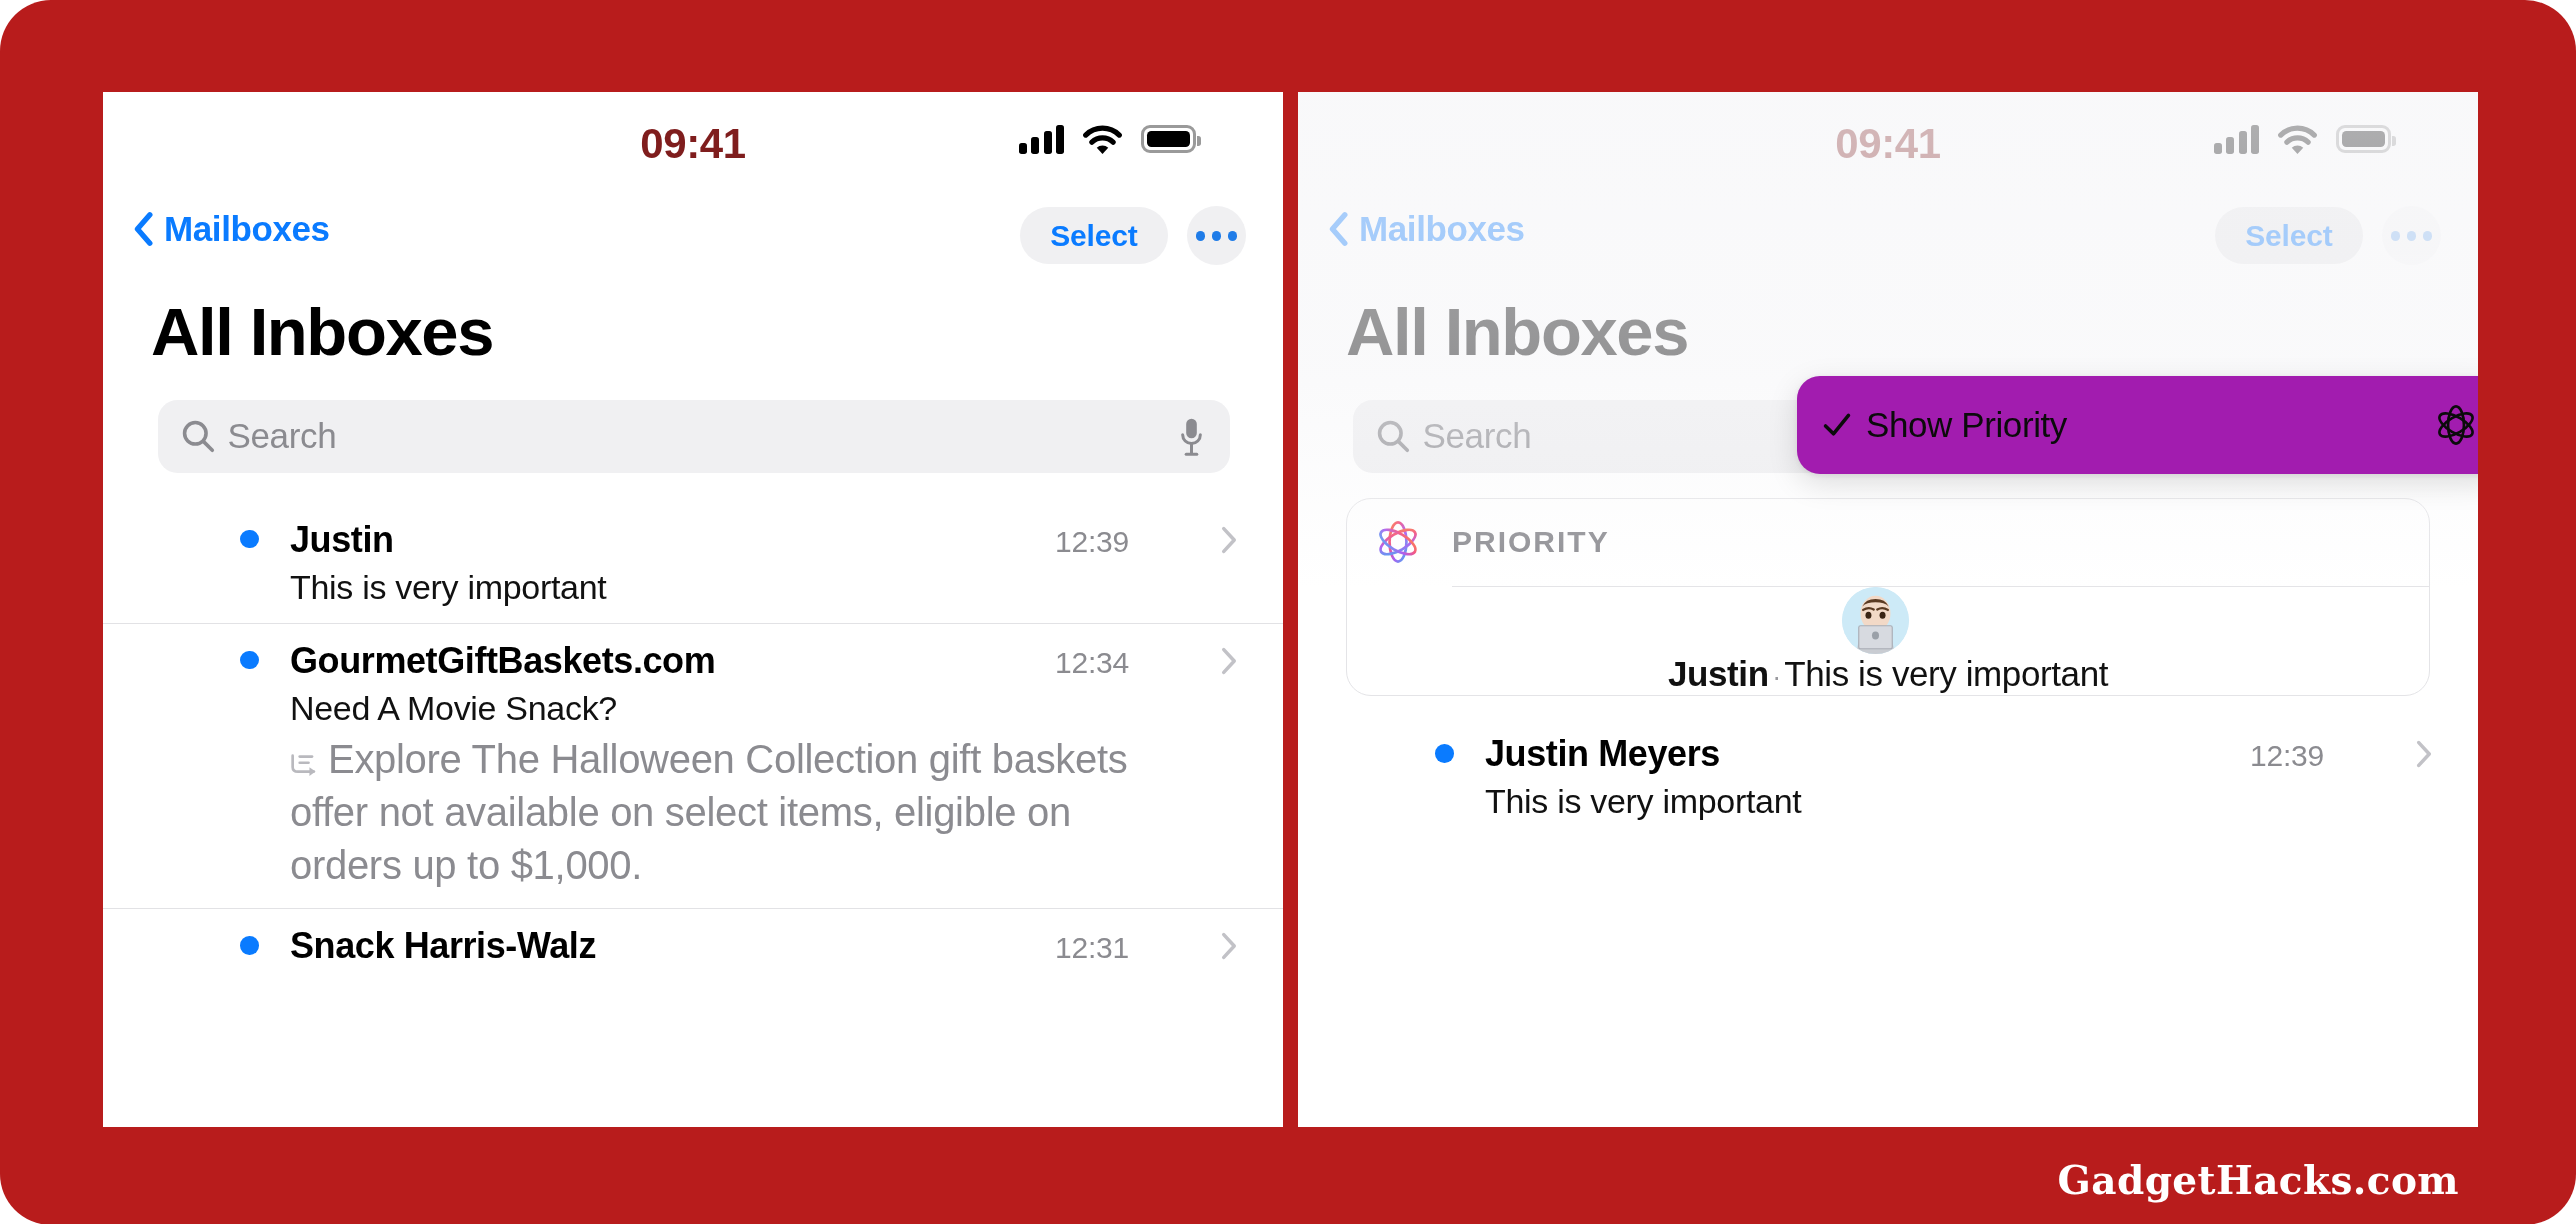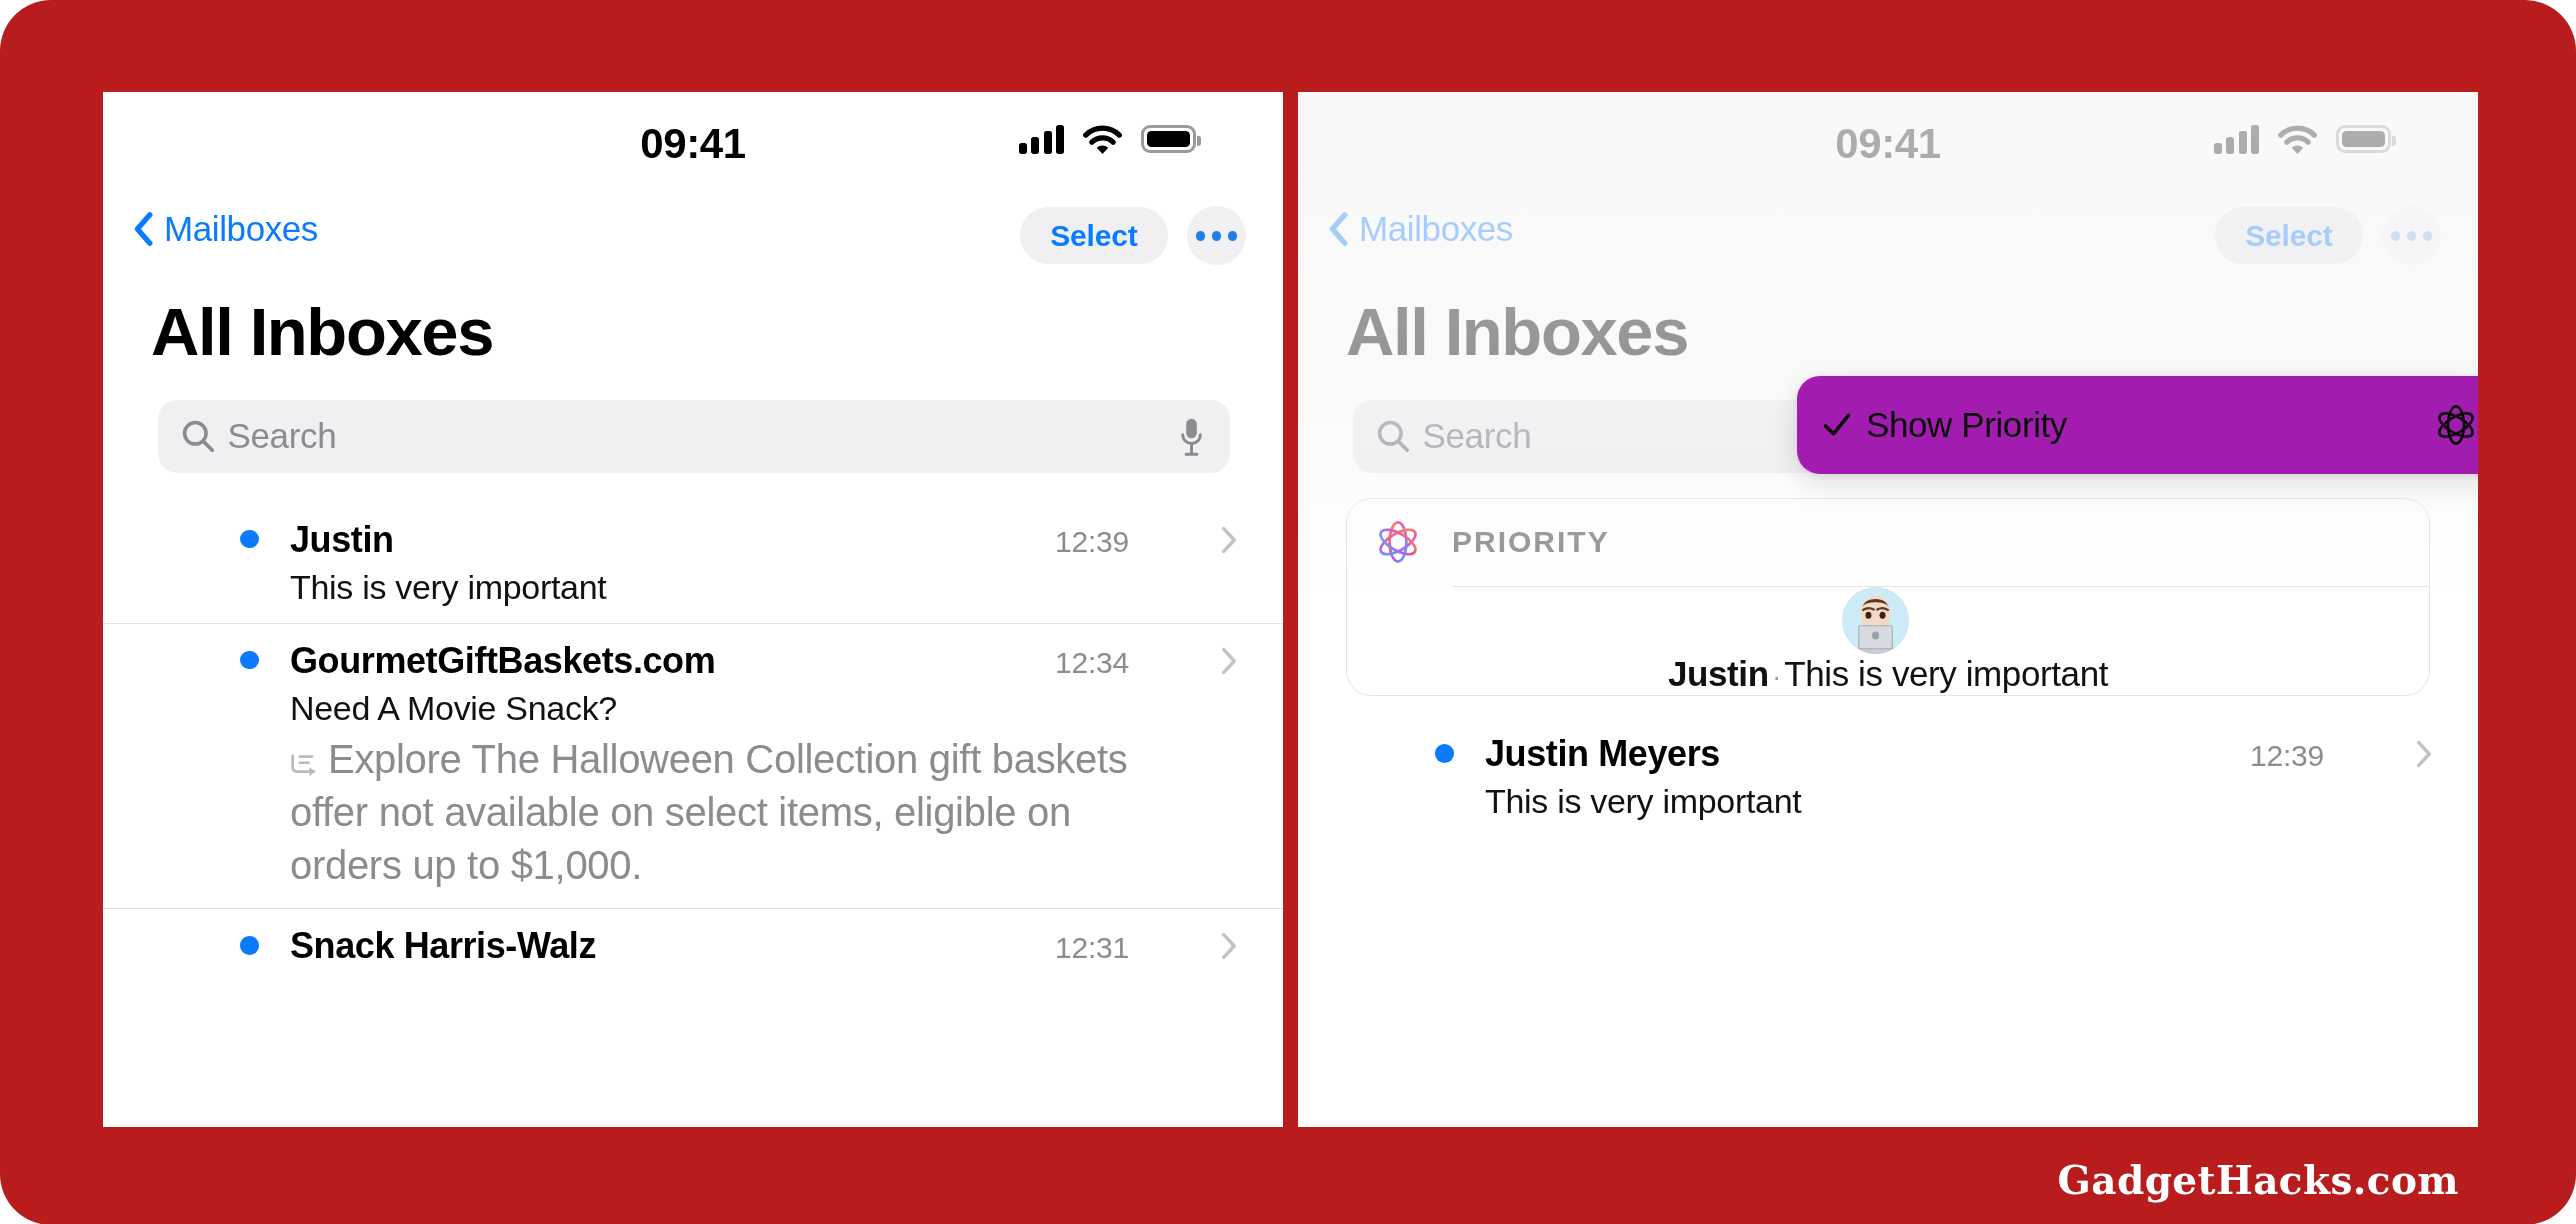--- a/index.html
+++ b/index.html
@@ -55,21 +55,21 @@
     height: 108px;
   }
   .sb-time {
     position: absolute;
     left: 0; right: 0;
     top: 28px;
     text-align: center;
     font-size: 42px;
     font-weight: 700;
     letter-spacing: -0.4px;
-    color: #000000;
+    color: #7f1d1d;
   }
   .sb-icons {
     position: absolute;
     right: 87px;
     top: 32px;
     display: flex;
     align-items: center;
     gap: 18px;
   }
   .ic-signal { display: flex; align-items: flex-end; gap: 4.4px; height: 30px; }
@@ -101,21 +101,21 @@
   .navbar {
     position: relative;
     height: 82px;
   }
   .nav-back {
     position: absolute;
     left: 30px; top: 9px;
     display: flex; align-items: center; gap: 11.5px;
     color: #0a7bff;
     font-size: 35px;
-    font-weight: 400;
+    font-weight: 700;
     letter-spacing: -0.4px;
     cursor: pointer;
   }
   .chev-back { width: 19.5px; height: 34px; flex: none; }
   .nav-right {
     position: absolute;
     right: 37px; top: 6.2px;
     display: flex; align-items: center; gap: 19.5px;
   }
   .btn-select {

